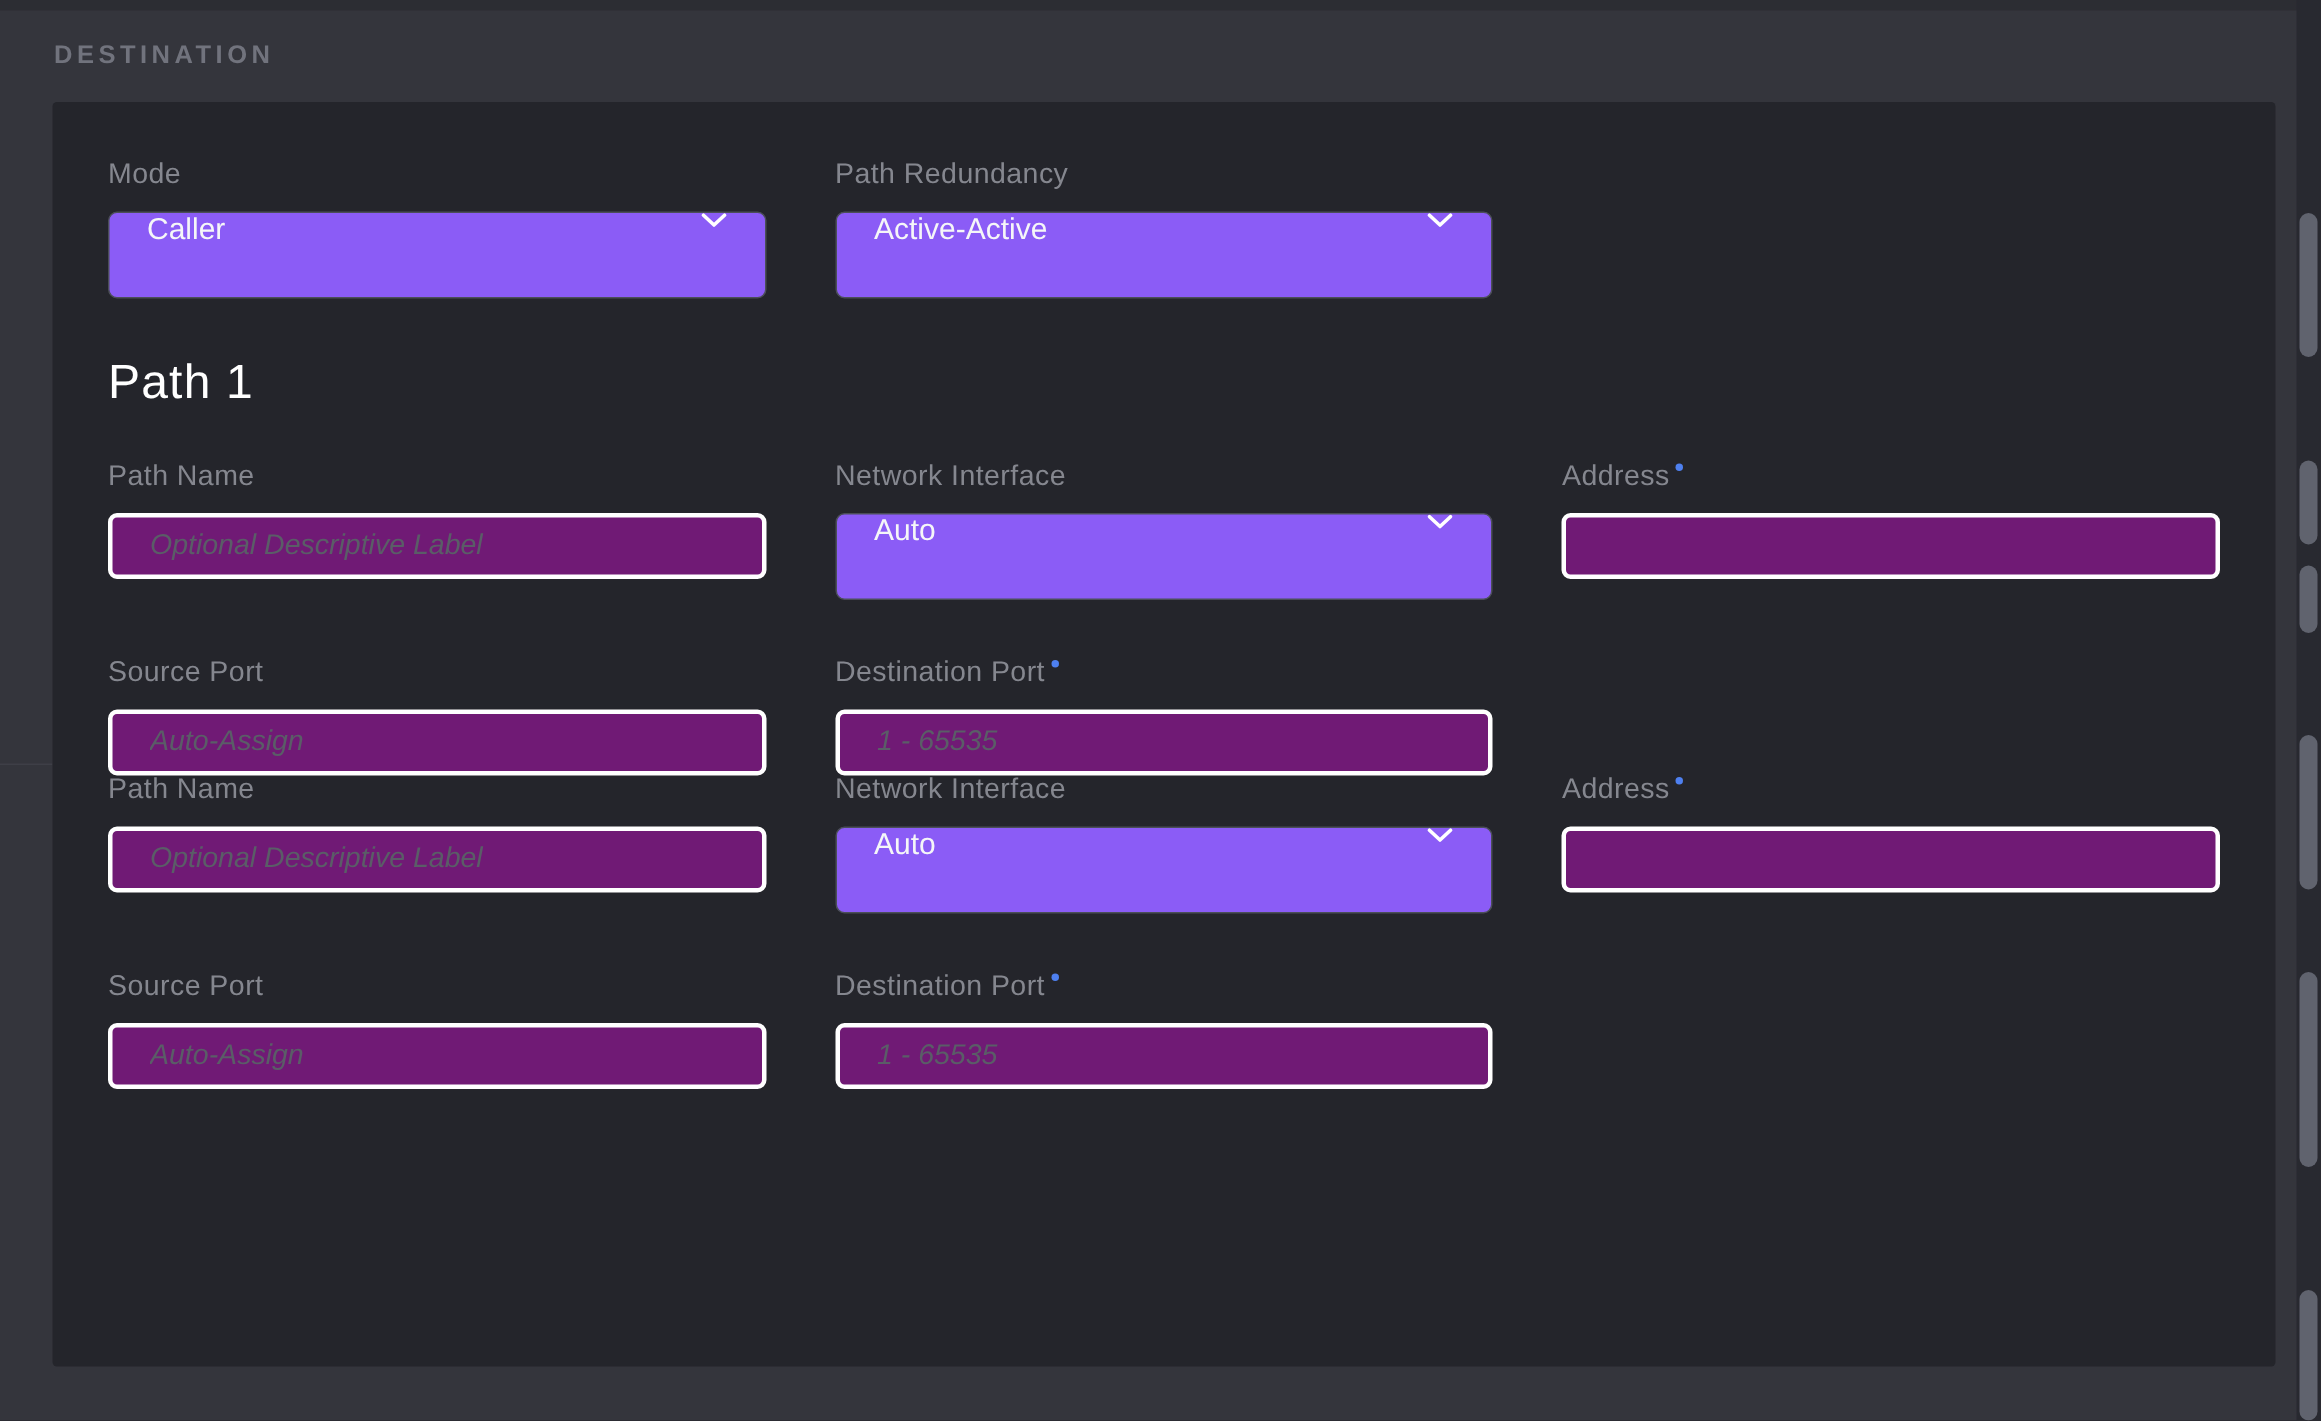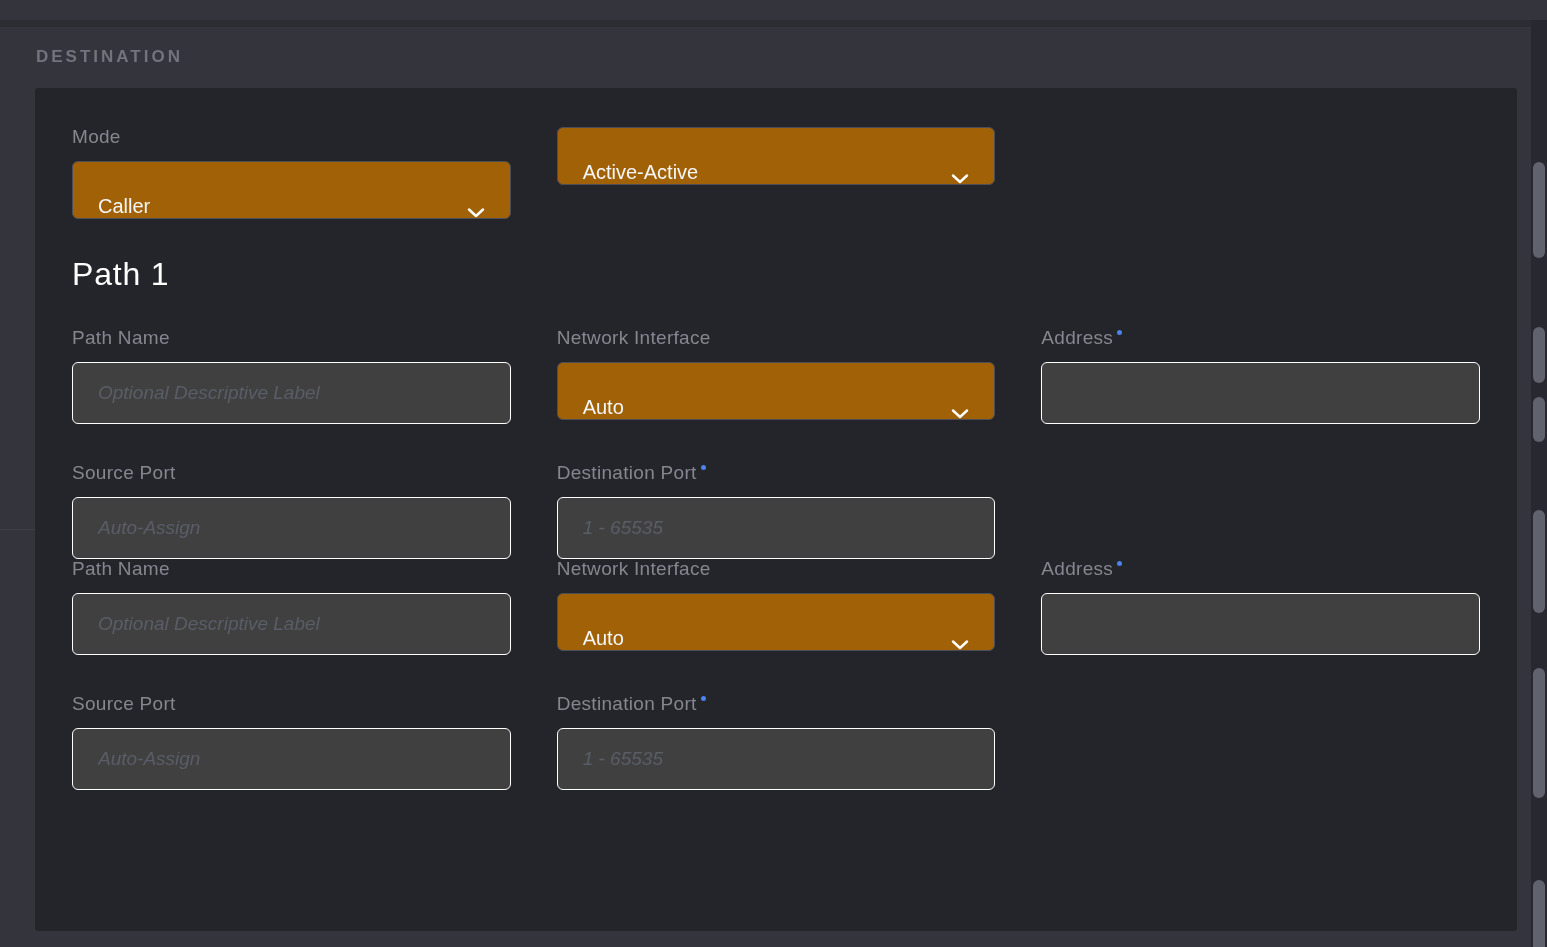--- a/index.html
+++ b/index.html
@@ -3,21 +3,21 @@
 <meta charset="utf-8">
 <style>
   html, body { margin: 0; padding: 0; }
   body {
     width: 1547px; height: 947px;
     background: #34353c;
     font-family: "Liberation Sans", sans-serif;
     overflow: hidden;
     position: relative;
   }
-  .stage { position: absolute; inset: 0; margin-top: 20px; }
+  .stage { position: absolute; inset: 0; }
 
   .top-band {
     position: absolute; left: 0; top: 0; width: 100%; height: 7px;
     background: #2c2d33;
   }
 
   .section-title {
     position: absolute; left: 36px; top: 27px;
     font-size: 17px; font-weight: 700; letter-spacing: 3px;
     color: #71737d;
@@ -60,37 +60,37 @@
     background: #4e80f0;
     margin-left: 4px;
     transform: translateY(-9px);
   }
 
   .select-box {
     height: 58px;
     box-sizing: border-box;
     border: 1px solid #4b4e58;
     border-radius: 6px;
-    background: #a16207;
-    display: flex; align-items: flex-end; justify-content: space-between;
+    background: #8b5cf6;
+    display: flex; align-items: flex-start; justify-content: space-between;
     padding: 0 25px;
     cursor: pointer;
   }
   .select-value {
     color: #f5f6f8;
     font-size: 20px;
   }
   .chevron { display: flex; align-items: center; }
 
   .text-input {
-    height: 62px;
+    height: 44px;
     box-sizing: border-box;
-    border: 1px solid #ffffff;
+    border: 3px solid #ffffff;
     border-radius: 6px;
-    background: #404040;
+    background: #701a75;
     color: #ffffff;
     font-family: "Liberation Sans", sans-serif;
     font-size: 19px;
     padding: 0 25px;
     outline: none;
     width: 100%;
   }
   .text-input::placeholder {
     color: #5a5d67;
     font-style: italic;
@@ -137,20 +137,21 @@
         <div class="select-box">
           <span class="select-value">Caller</span>
           <span class="chevron">
             <svg width="18" height="10" viewBox="0 0 18 10">
                 <path d="M2 1.5 L9 8 L16 1.5" fill="none" stroke="#ffffff" stroke-width="2.4" stroke-linecap="round" stroke-linejoin="round"></path>
               </svg>
           </span>
         </div>
       </div>
       <div class="field-group">
+        <div class="field-label">Path Redundancy</div>
         <div class="select-box">
           <span class="select-value">Active-Active</span>
           <span class="chevron">
             <svg width="18" height="10" viewBox="0 0 18 10">
                 <path d="M2 1.5 L9 8 L16 1.5" fill="none" stroke="#ffffff" stroke-width="2.4" stroke-linecap="round" stroke-linejoin="round"></path>
               </svg>
           </span>
         </div>
       </div>
       <div></div>

